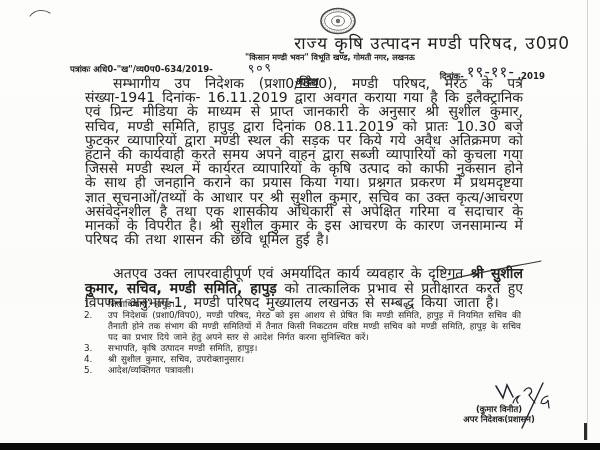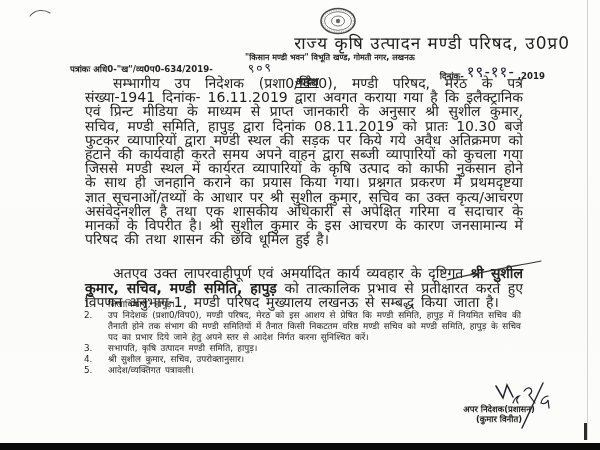--- a/index.html
+++ b/index.html
@@ -131,22 +131,22 @@
         <span class="txt">श्री सुशील कुमार, सचिव, उपरोक्तानुसार।</span>
       </div>
       <div class="copy-item">
         <span class="num">5.</span>
         <span class="txt">आदेश/व्यक्तिगत पत्रावली।</span>
       </div>
     </div>
   </div>
 
   <div class="sig2">
+    <div>(कुमार विनीत)</div>
     <div>अपर निदेशक(प्रशासन)</div>
-    <div>(कुमार विनीत)</div>
   </div>
 
   <svg class="ink-overlay" width="600" height="450" viewBox="0 0 600 450">
     <g>
       <path d="M30,16 C35,9.5 44,9 50,13" fill="none" stroke="#5a5a5a" stroke-width="1.1" stroke-linecap="round"></path>
     </g>
     <g>
       <path d="M447,280 C480,272 515,266 541,261" fill="none" stroke="#333" stroke-width="1.2" stroke-linecap="round"></path>
     </g>
     <g stroke="#23232e" fill="none" stroke-linecap="round">

